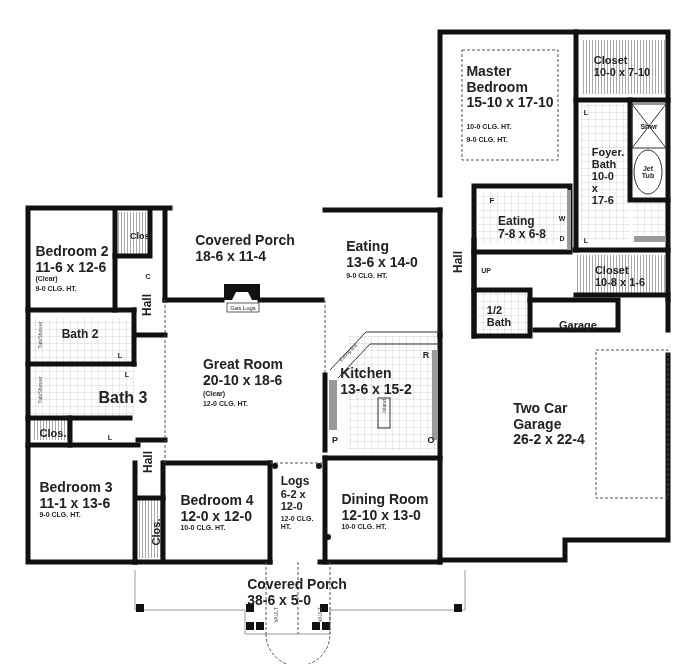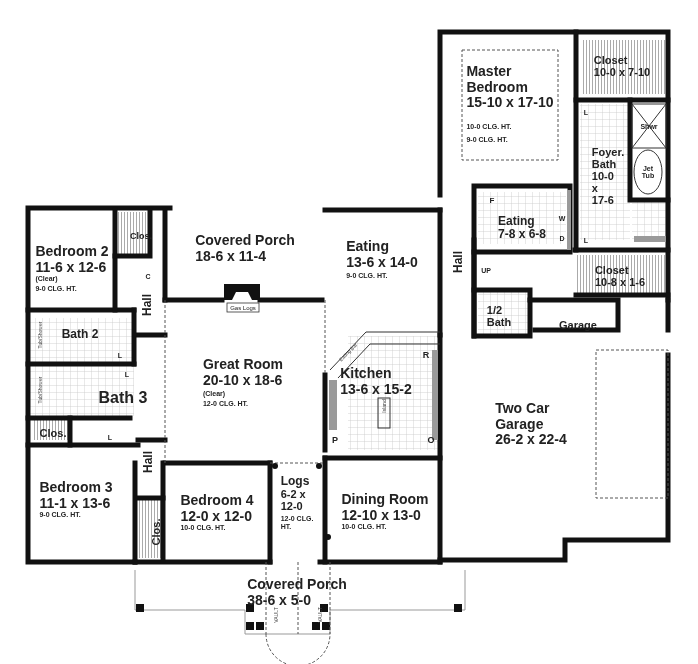--- a/index.html
+++ b/index.html
@@ -183,21 +183,21 @@
 <div class="mid" style="left:499px;top:316px">
   <div>1/2</div>
   <div>Bath</div>
 </div>
 
 <div class="mid" style="left:578px;top:325px">Garage</div>
 
 <div class="vert" style="left:458px;top:262px">Hall</div>
 <div class="small" style="left:486px;top:270px">UP</div>
 
-<div class="lbl" style="left:531px;top:425px">
+<div class="lbl" style="left:549px;top:425px">
   <span class="n">Two Car</span>
   <span class="n">Garage</span>
   <span class="d">26-2 x 22-4</span>
 </div>
 
 <div class="lbl" style="left:245px;top:249px">
   <span class="n">Covered Porch</span>
   <span class="d">18-6 x 11-4</span>
 </div>
 <div class="small" style="left:243px;top:308px;font-weight:normal;font-size:6px">Gas Logs</div>

